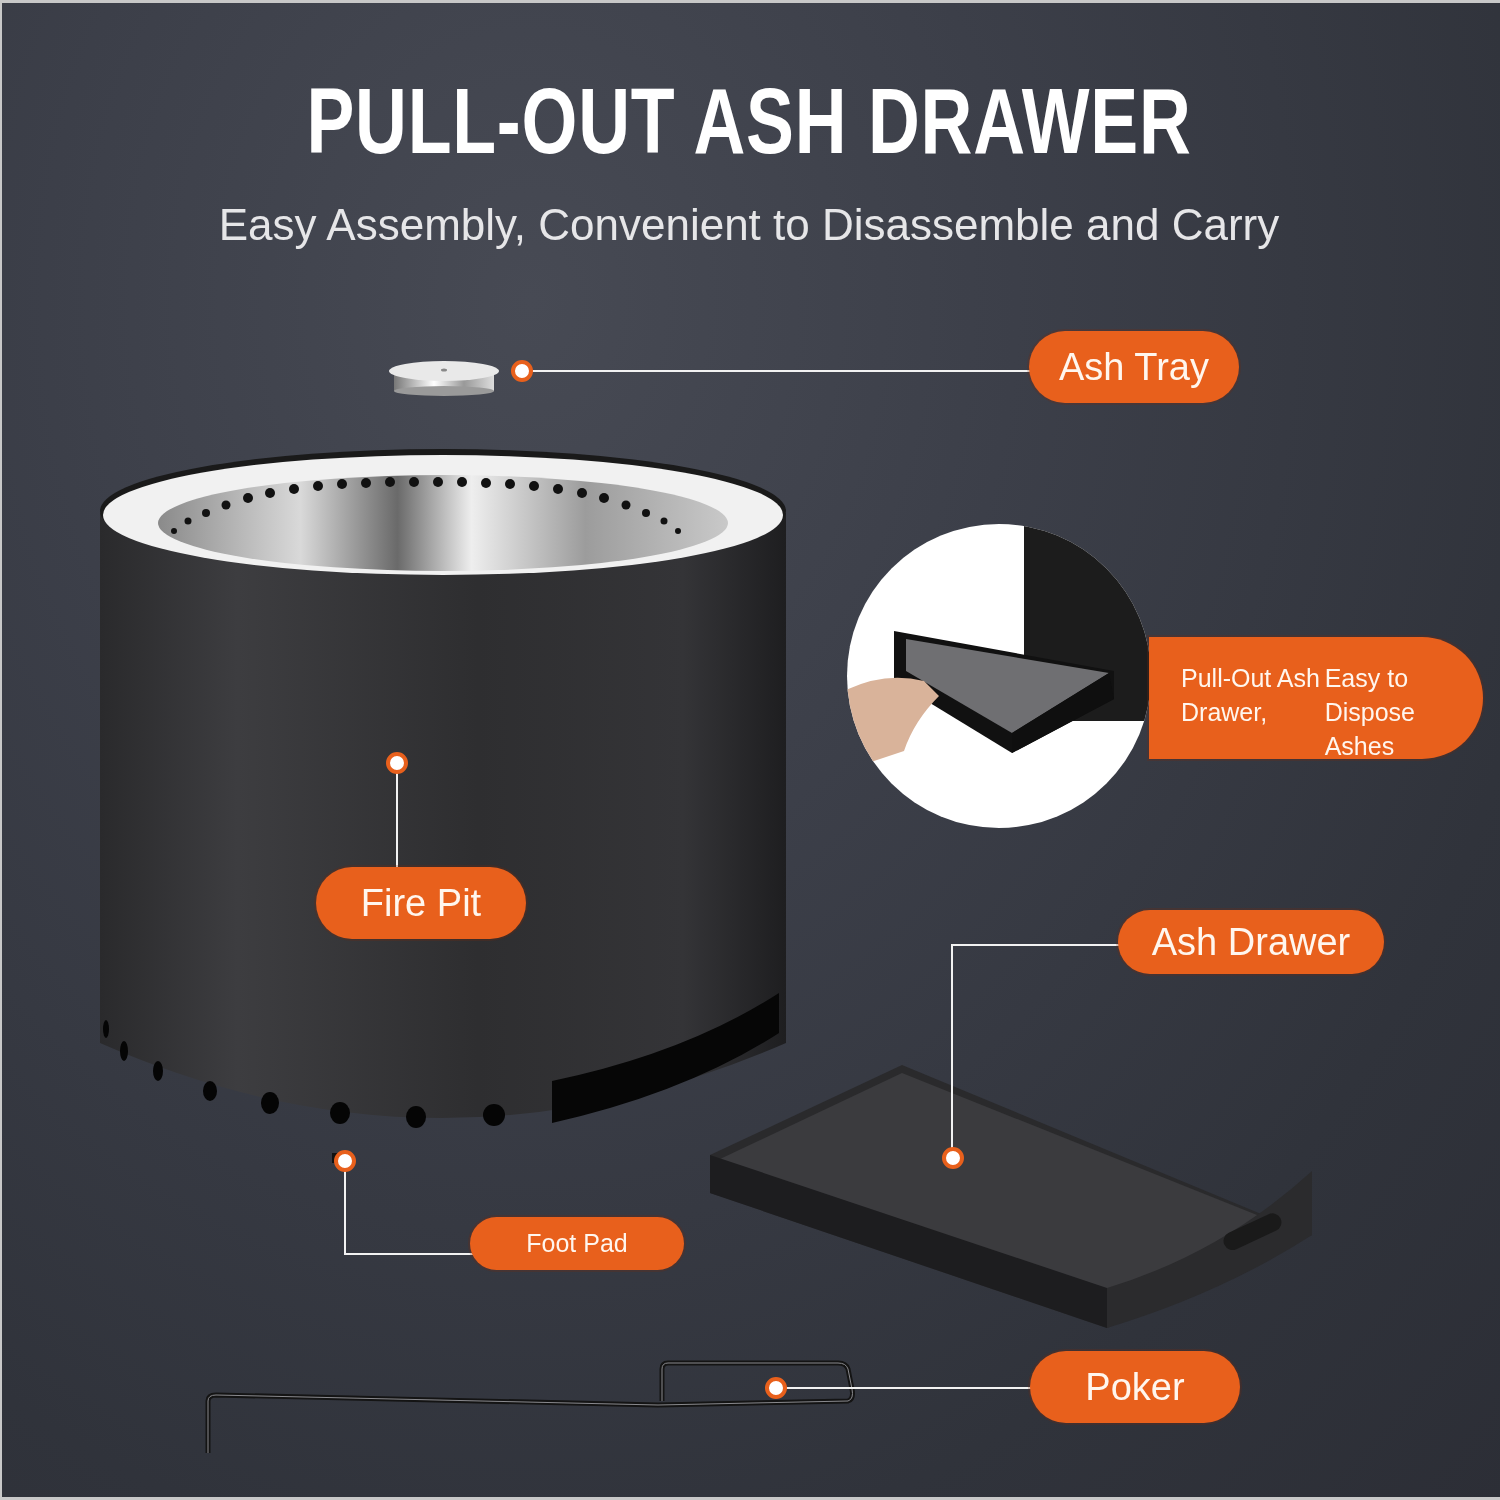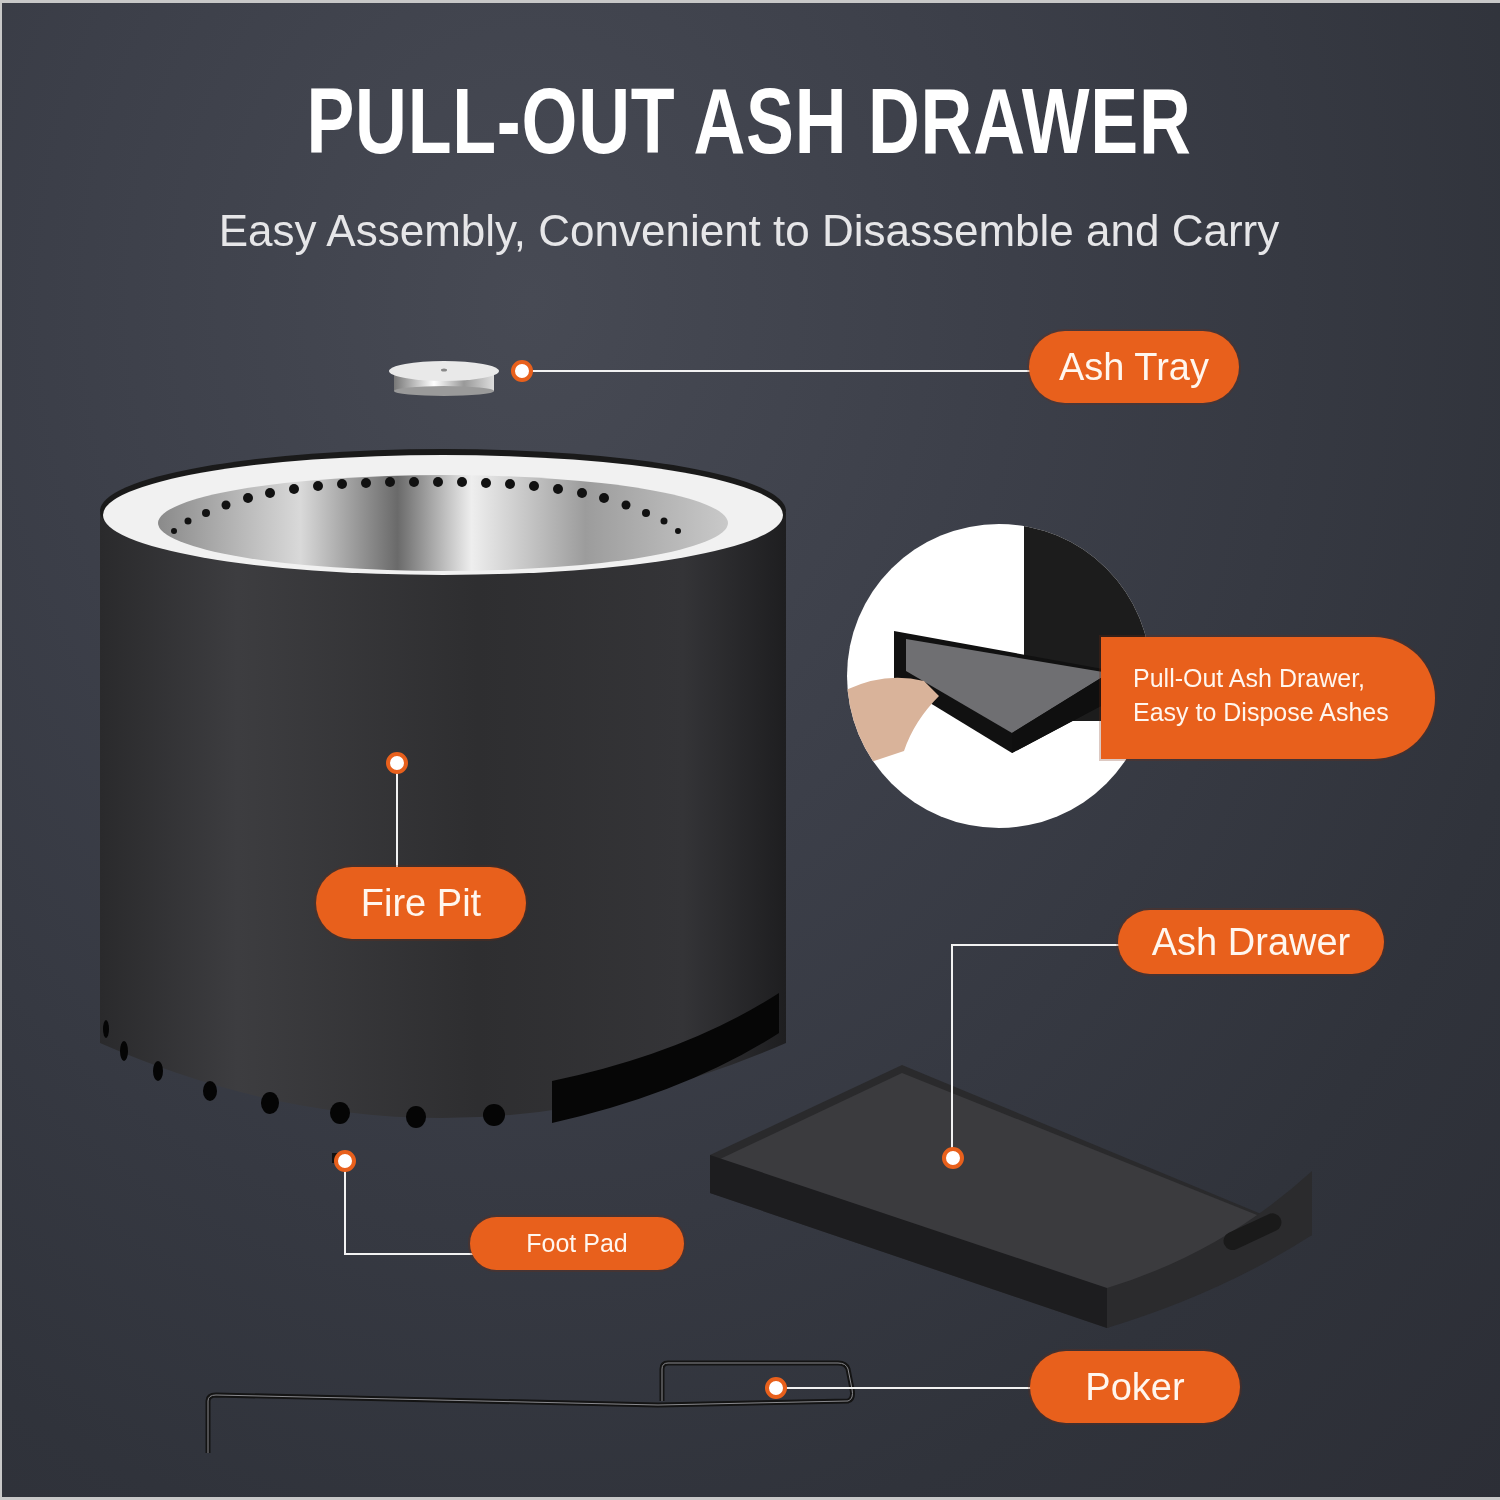--- a/index.html
+++ b/index.html
@@ -2,21 +2,21 @@
 <html><head>
 <meta charset="utf-8">
 <style>
   html,body{margin:0;padding:0;}
   body{width:1500px;height:1500px;overflow:hidden;background:#c8c8c8;}
   .canvas{position:absolute;left:2px;top:3px;width:1494px;height:1494px;overflow:hidden;
     background:radial-gradient(ellipse at 35% 20%, #474a54 0%, #3c3f49 35%, #30333b 75%, #2c2e36 100%);padding-left:15px;}
   .title{position:absolute;left:0;width:1494px;top:68px;text-align:center;color:#ffffff;
     font-family:"Liberation Sans",sans-serif;font-weight:700;font-size:92px;letter-spacing:1px;
     transform:scaleX(0.78);transform-origin:center;line-height:100px;}
-  .subtitle{position:absolute;left:0;width:1494px;top:200px;text-align:center;color:#e6e6e8;
+  .subtitle{position:absolute;left:0;width:1494px;top:194px;text-align:center;color:#e6e6e8;
     font-family:"Liberation Sans",sans-serif;font-size:44px;line-height:56px;}
   .pill{position:absolute;background:#e8601c;color:#fff6ee;border-radius:40px;
     font-family:Liberation Sans, sans-serif;display:flex;align-items:center;justify-content:center;
     box-shadow:0 0 0 2px rgba(120,40,10,.25);}
   .dot{position:absolute;width:14px;height:14px;border-radius:50%;background:#fff;border:4px solid #e8601c;
     box-sizing:content-box;transform:translate(-11px,-11px);}
   .line{position:absolute;background:#f2f2f2;}
   svg{position:absolute;}
 </style>
 </head>
@@ -138,21 +138,21 @@
   <div class="pill" style="left:1027px;top:328px;width:210px;height:72px;font-size:38px">
     <span>Ash Tray</span>
   </div>
 
   <div class="line" style="left:394px;top:760px;width:2px;height:106px"></div>
   <div class="dot" style="left:395px;top:760px"></div>
   <div class="pill" style="left:314px;top:864px;width:210px;height:72px;font-size:38px">
     <span>Fire Pit</span>
   </div>
 
-  <div class="pill" style="left:1099px;top:634px;width:334px;height:122px;border-radius:0 61px 61px 0;font-size:25px;justify-content:flex-start;padding-left:32px;box-sizing:border-box;flex-direction:column;align-items:flex-start;line-height:34px;padding-top:24px">
+  <div class="pill" style="left:1147px;top:634px;width:334px;height:122px;border-radius:0 61px 61px 0;font-size:25px;justify-content:center;padding-left:32px;box-sizing:border-box;flex-direction:row;align-items:flex-start;line-height:34px;padding-top:24px">
     <span>Pull-Out Ash Drawer,</span>
     <span>Easy to Dispose Ashes</span>
   </div>
 
   <div class="line" style="left:949px;top:941px;width:168px;height:2px"></div>
   <div class="line" style="left:949px;top:941px;width:2px;height:214px"></div>
   <div class="dot" style="left:951px;top:1155px"></div>
   <div class="pill" style="left:1116px;top:907px;width:266px;height:64px;font-size:38px">
     <span>Ash Drawer</span>
   </div>

